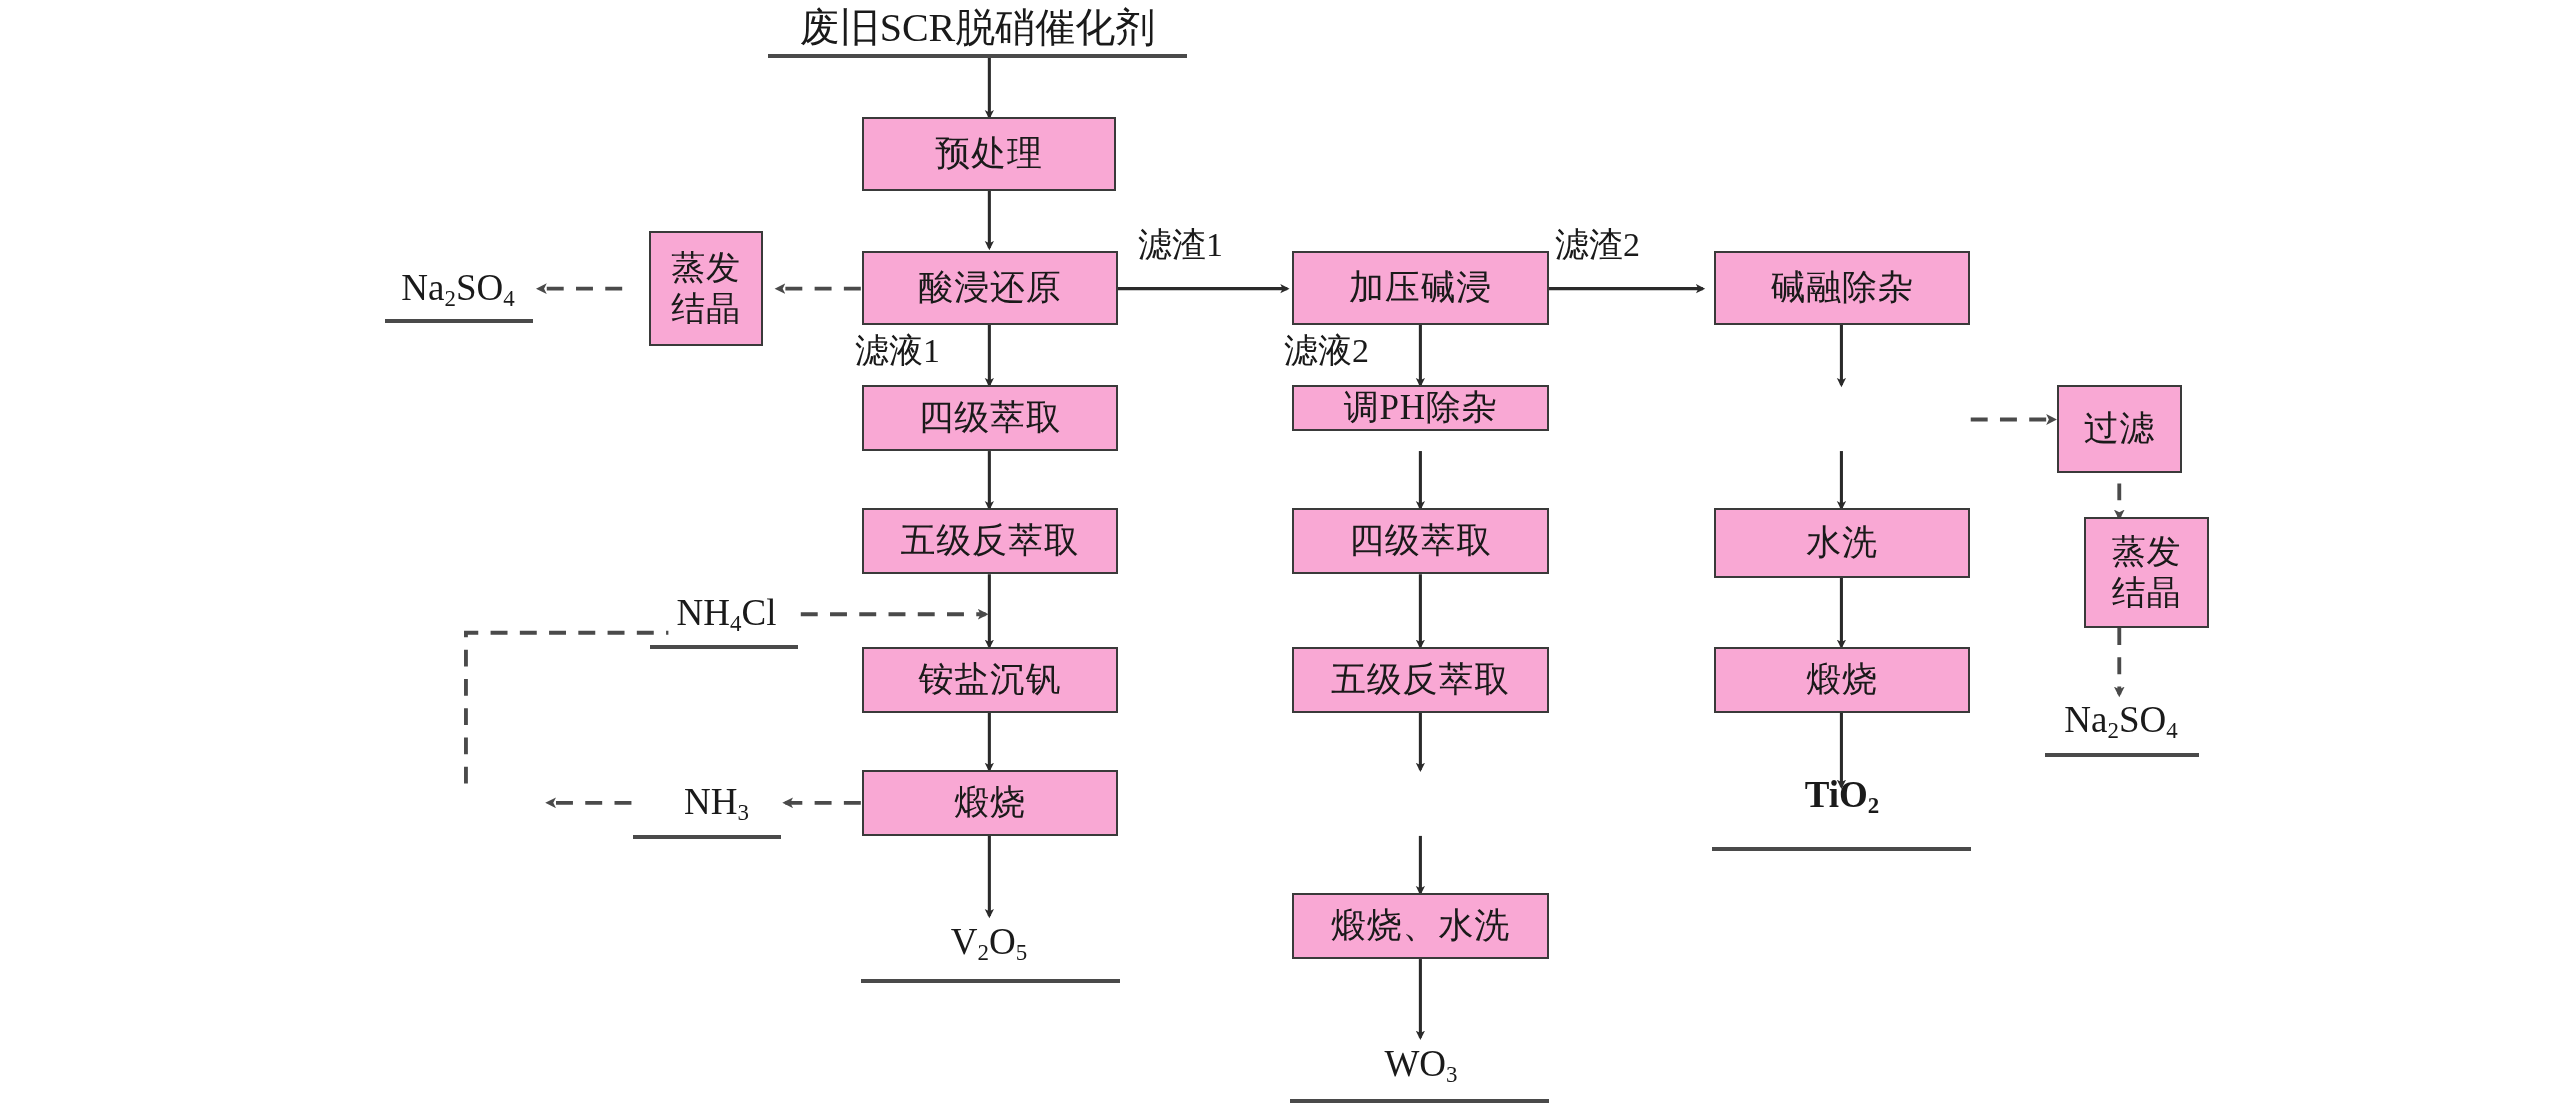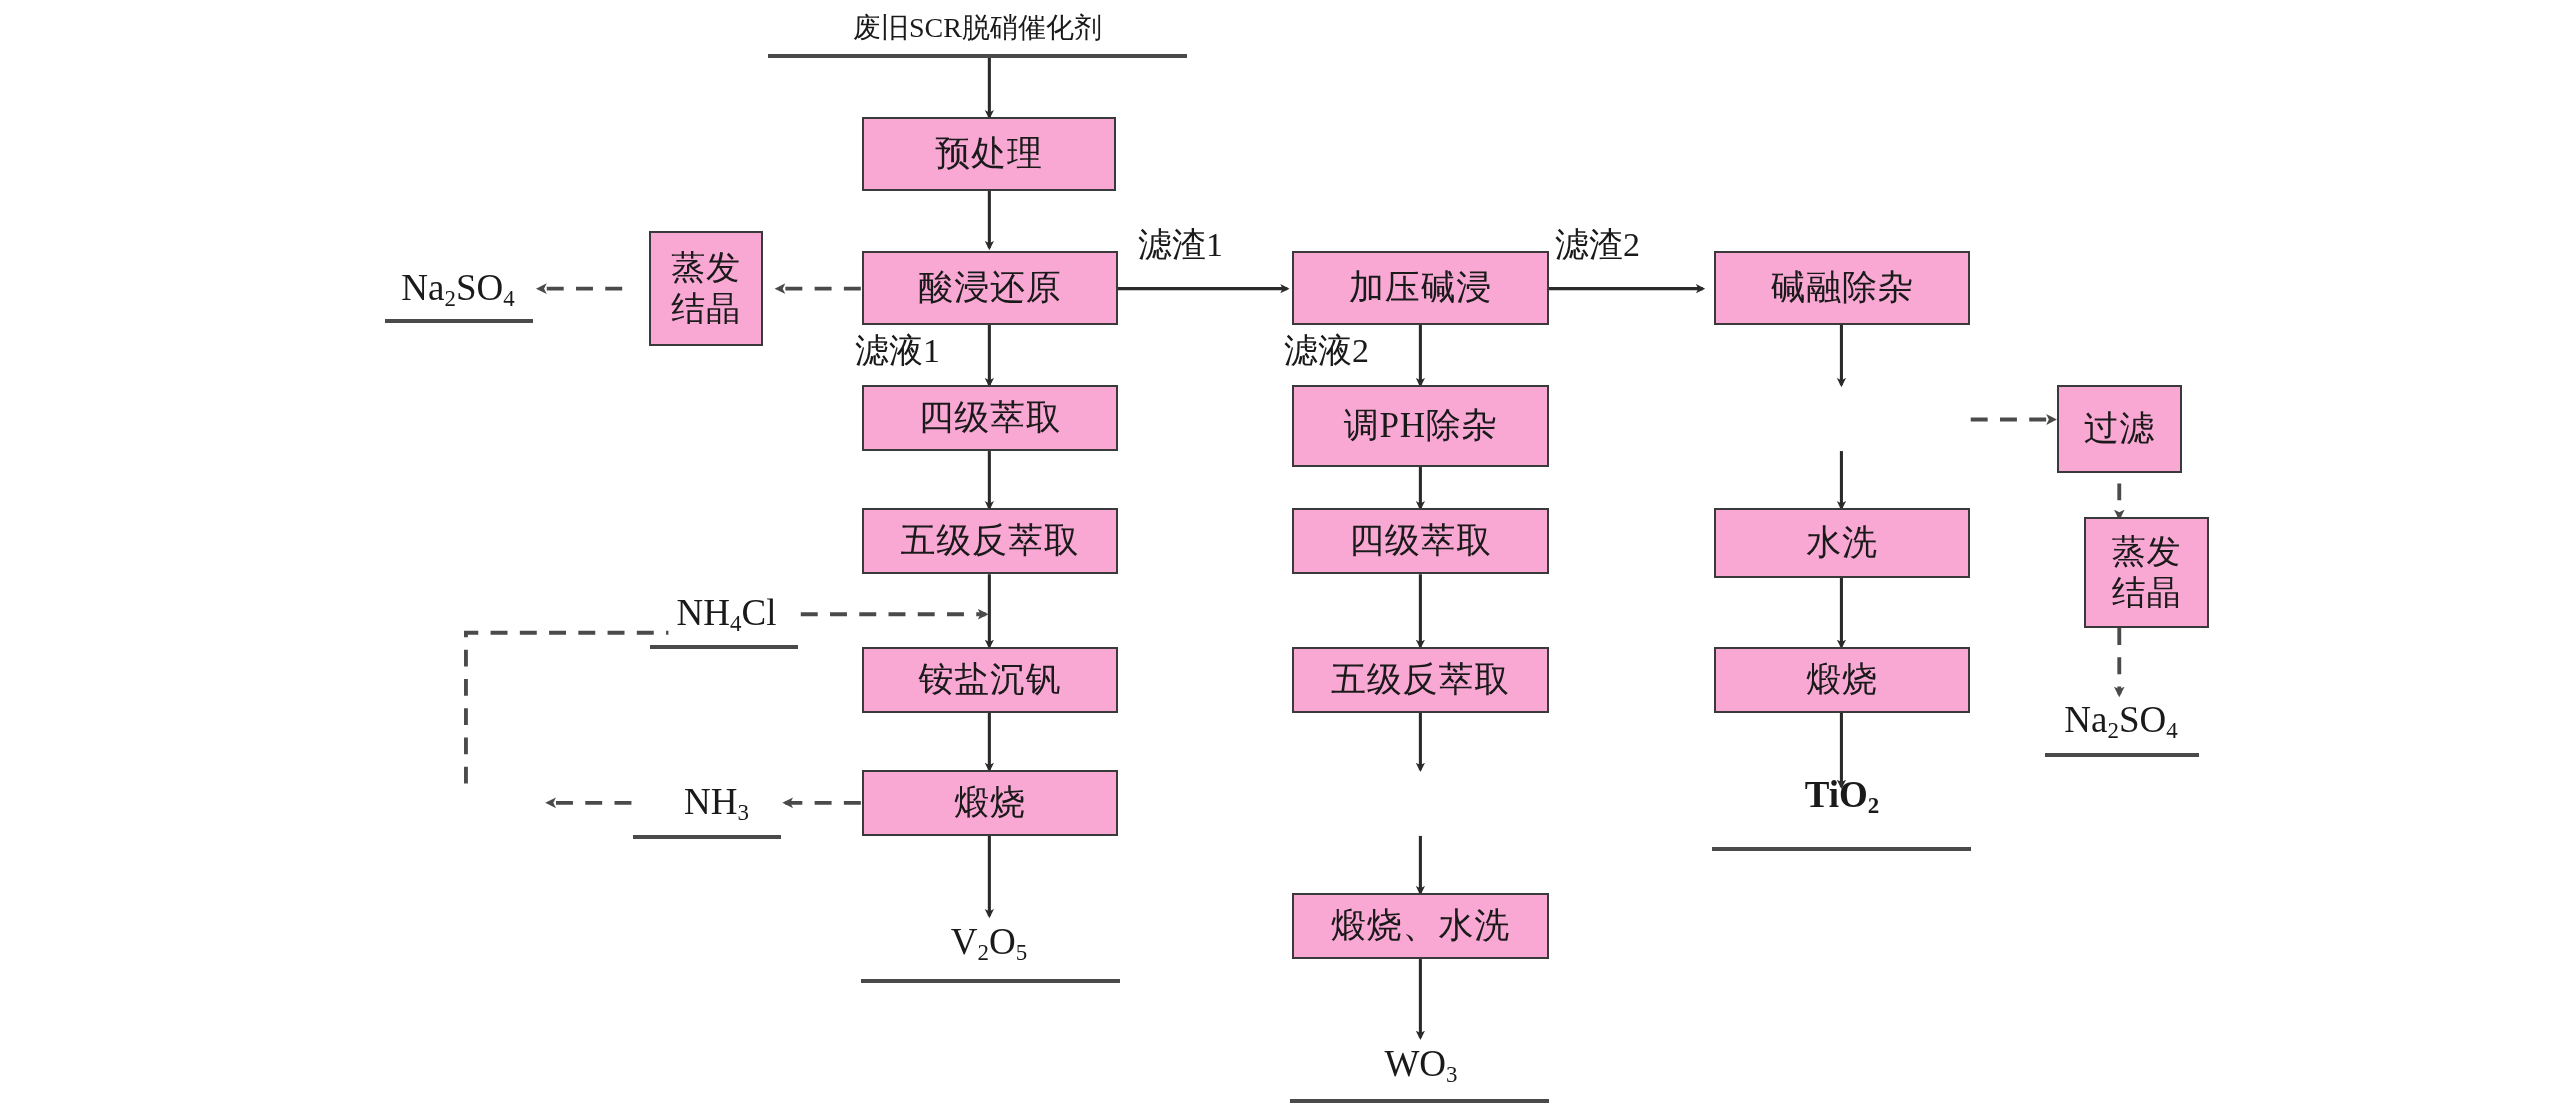--- a/index.html
+++ b/index.html
@@ -91,42 +91,42 @@
       <line x1="820" y1="1043" x2="712" y2="1043" marker-end="url(#arrowD)"></line>
 
       <line x1="2560" y1="545" x2="2668" y2="545" marker-end="url(#arrowD)"></line>
 
       <line x1="2753" y1="590" x2="2753" y2="672" marker-end="url(#arrowD)"></line>
 
       <line x1="2753" y1="816" x2="2753" y2="902" marker-end="url(#arrowD)"></line>
     </g>
   </svg>
 
-  <div class="plain" style="left:768px;top:0px;width:419px;height:55px;font-size:28px;">废旧SCR脱硝催化剂</div>
+  <div class="plain" style="left:768px;top:0px;width:419px;height:55px;font-size:40px;">废旧SCR脱硝催化剂</div>
   <div class="uline" style="left:768px;top:54px;width:419px;"></div>
 
   <div class="node" style="left:862px;top:117px;width:254px;height:74px;">预处理</div>
 
   <div class="node" style="left:862px;top:251px;width:256px;height:74px;">酸浸还原</div>
 
   <div class="node two-line" style="left:622px;top:231px;width:114px;height:115px;white-space:pre-line;">蒸发
 结晶</div>
 
   <div class="node" style="left:862px;top:385px;width:256px;height:66px;">四级萃取</div>
 
   <div class="node" style="left:862px;top:508px;width:256px;height:66px;">五级反萃取</div>
 
   <div class="node" style="left:862px;top:647px;width:256px;height:66px;">铵盐沉钒</div>
 
   <div class="node" style="left:862px;top:770px;width:256px;height:66px;">煅烧</div>
 
 
   <div class="node" style="left:1292px;top:251px;width:257px;height:74px;">加压碱浸</div>
 
-  <div class="node" style="left:1292px;top:385px;width:257px;height:82px;">调PH除杂</div>
+  <div class="node" style="left:1292px;top:385px;width:257px;height:46px;">调PH除杂</div>
 
   <div class="node" style="left:1292px;top:508px;width:257px;height:66px;">四级萃取</div>
 
   <div class="node" style="left:1292px;top:647px;width:257px;height:66px;">五级反萃取</div>
 
 
   <div class="node" style="left:1292px;top:893px;width:257px;height:66px;">煅烧、水洗</div>
 
   <div class="node" style="left:1714px;top:251px;width:256px;height:74px;">碱融除杂</div>
 

